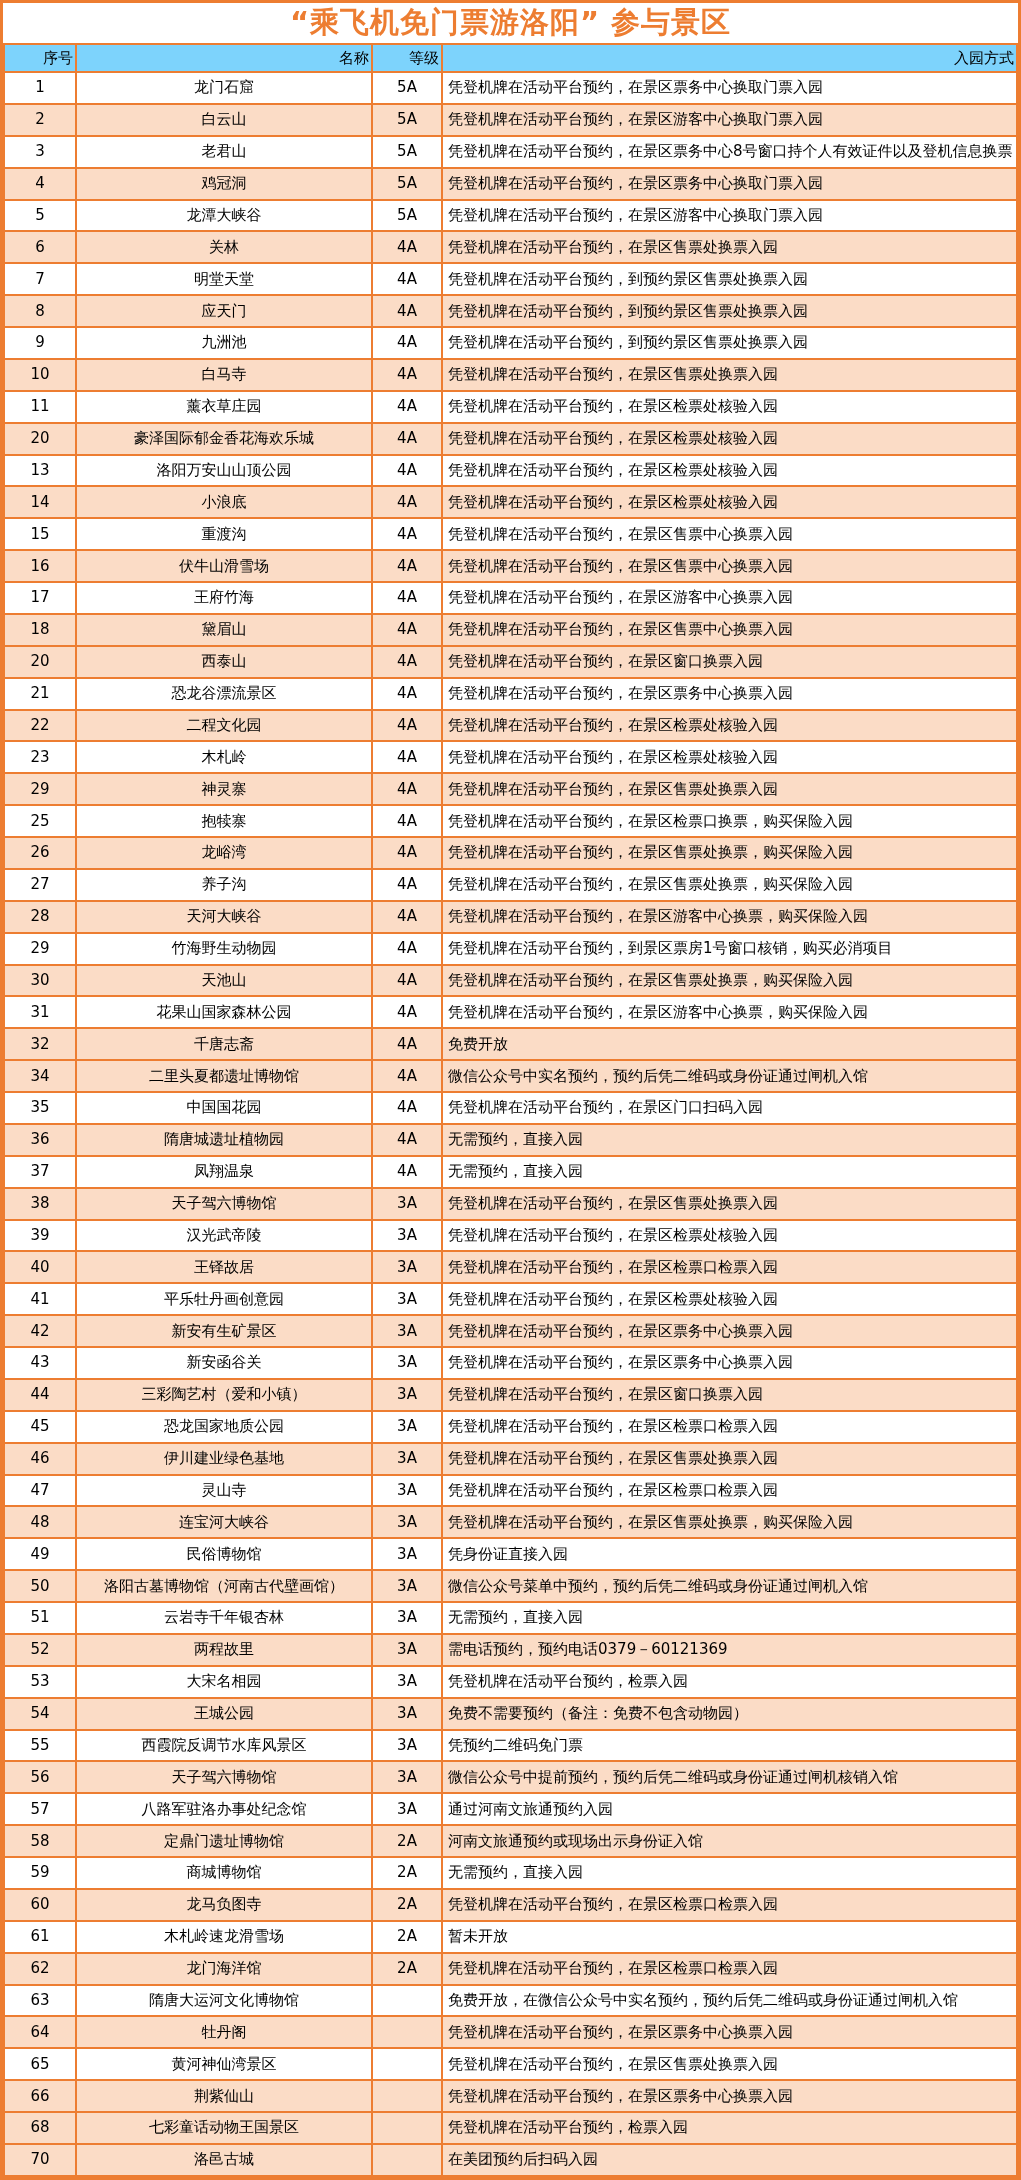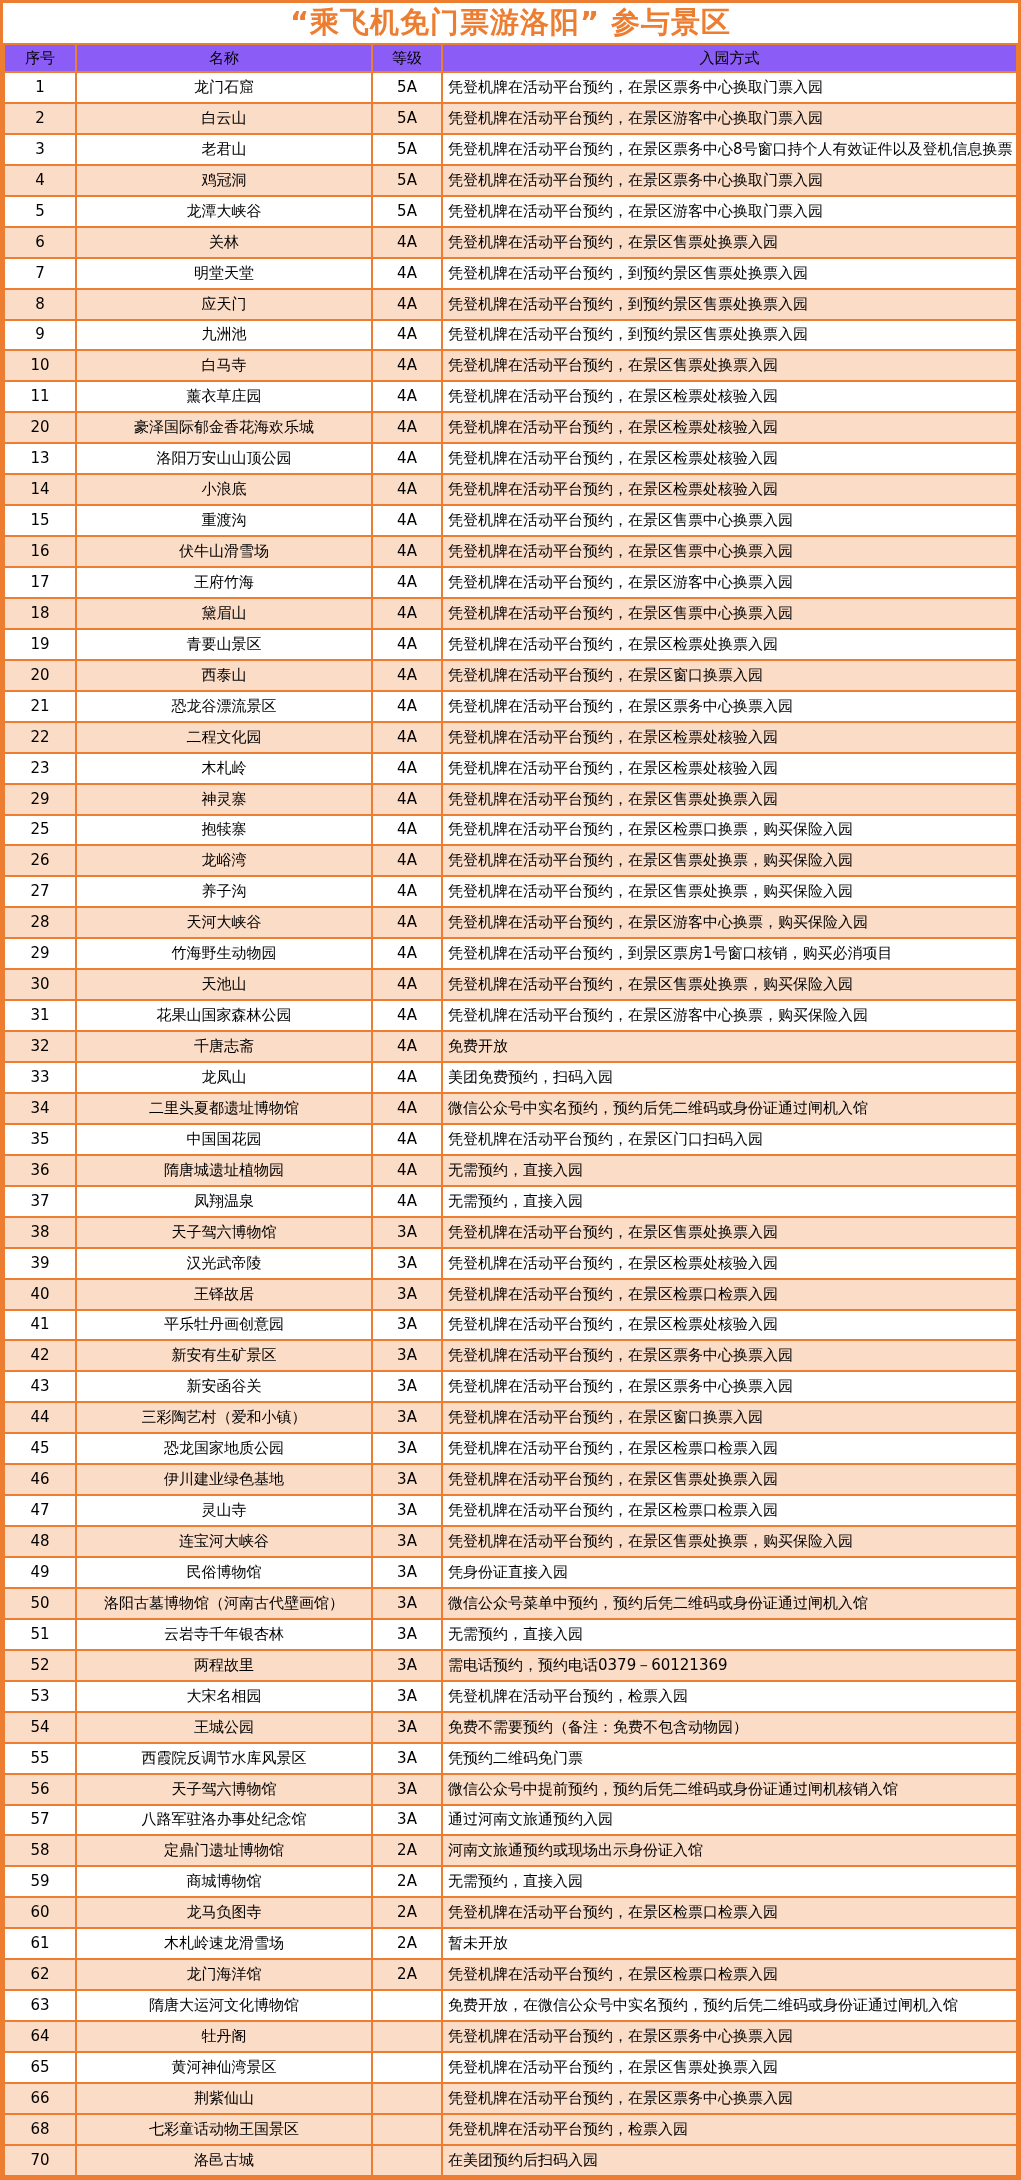--- a/index.html
+++ b/index.html
@@ -44,21 +44,21 @@
     padding: 0 2px;
     font-size: 15px;
     font-weight: normal;
     color: #000000;
     text-align: center;
     vertical-align: middle;
     overflow: hidden;
     white-space: nowrap;
     line-height: 1;
   }
-  table.scenic thead th { background: #8b5cf6; }
+  table.scenic thead th { background: #7dd3fc; text-align: right; }
   table.scenic tr.alt td { background: #FBDCC6; }
   table.scenic td.entry {
     text-align: left;
     padding-left: 5px;
   }
   col.c-index { width: 72px; }
   col.c-name  { width: 296px; }
   col.c-grade { width: 70px; }
   col.c-entry { width: auto; }
 </style>
@@ -185,26 +185,20 @@
           <td>王府竹海</td>
           <td>4A</td>
           <td class="entry">凭登机牌在活动平台预约，在景区游客中心换票入园</td>
         </tr>
         <tr class="alt">
           <td>18</td>
           <td>黛眉山</td>
           <td>4A</td>
           <td class="entry">凭登机牌在活动平台预约，在景区售票中心换票入园</td>
         </tr>
-        <tr>
-          <td>19</td>
-          <td>青要山景区</td>
-          <td>4A</td>
-          <td class="entry">凭登机牌在活动平台预约，在景区检票处换票入园</td>
-        </tr>
         <tr class="alt">
           <td>20</td>
           <td>西泰山</td>
           <td>4A</td>
           <td class="entry">凭登机牌在活动平台预约，在景区窗口换票入园</td>
         </tr>
         <tr>
           <td>21</td>
           <td>恐龙谷漂流景区</td>
           <td>4A</td>
@@ -268,26 +262,20 @@
           <td>31</td>
           <td>花果山国家森林公园</td>
           <td>4A</td>
           <td class="entry">凭登机牌在活动平台预约，在景区游客中心换票，购买保险入园</td>
         </tr>
         <tr class="alt">
           <td>32</td>
           <td>千唐志斋</td>
           <td>4A</td>
           <td class="entry">免费开放</td>
-        </tr>
-        <tr>
-          <td>33</td>
-          <td>龙凤山</td>
-          <td>4A</td>
-          <td class="entry">美团免费预约，扫码入园</td>
         </tr>
         <tr class="alt">
           <td>34</td>
           <td>二里头夏都遗址博物馆</td>
           <td>4A</td>
           <td class="entry">微信公众号中实名预约，预约后凭二维码或身份证通过闸机入馆</td>
         </tr>
         <tr>
           <td>35</td>
           <td>中国国花园</td>

